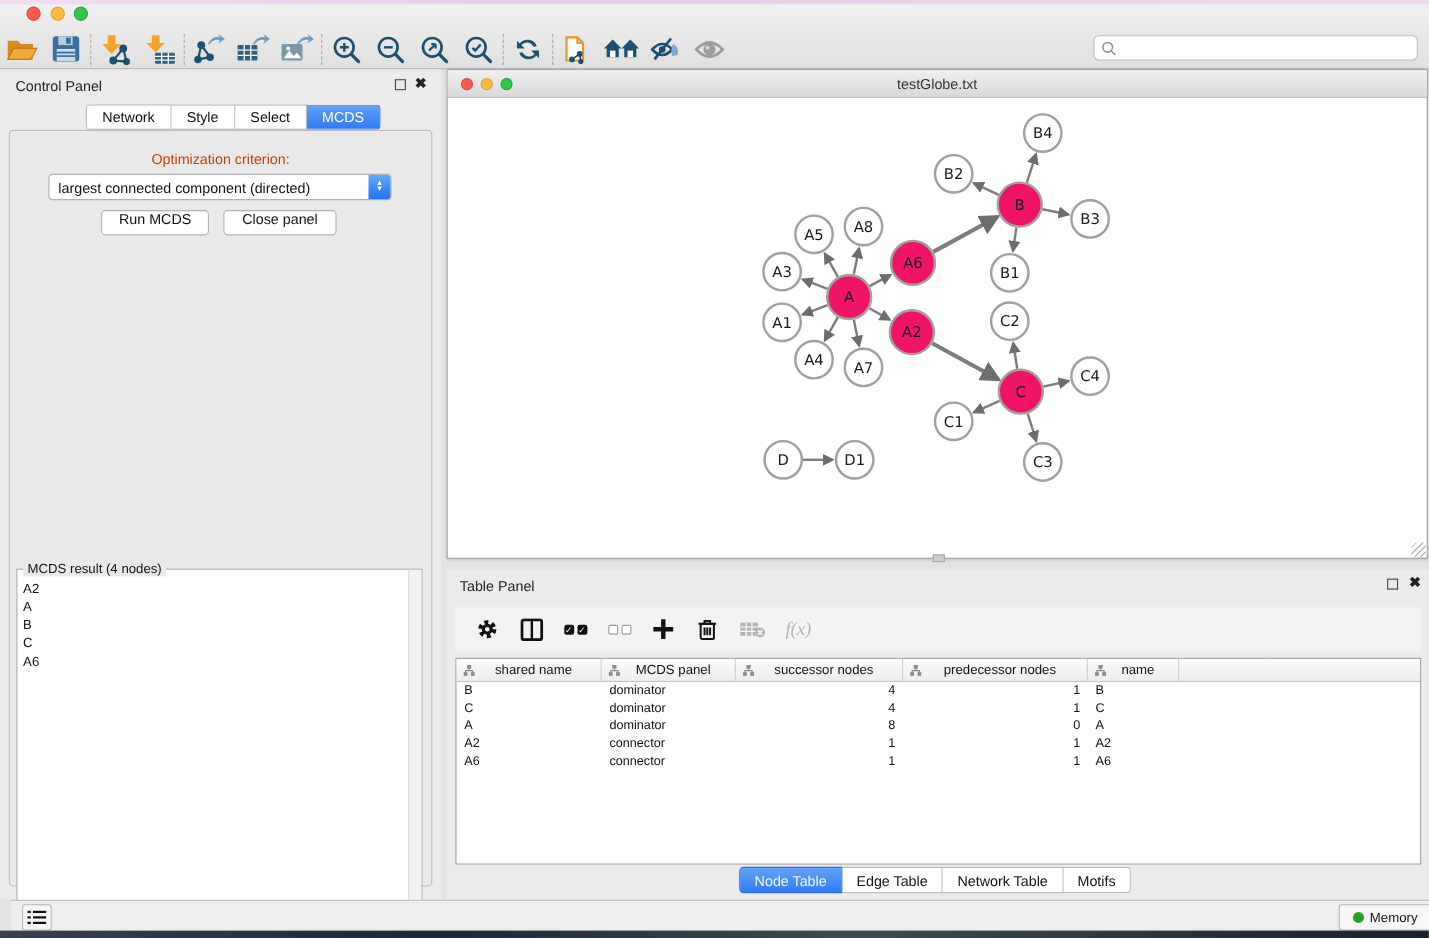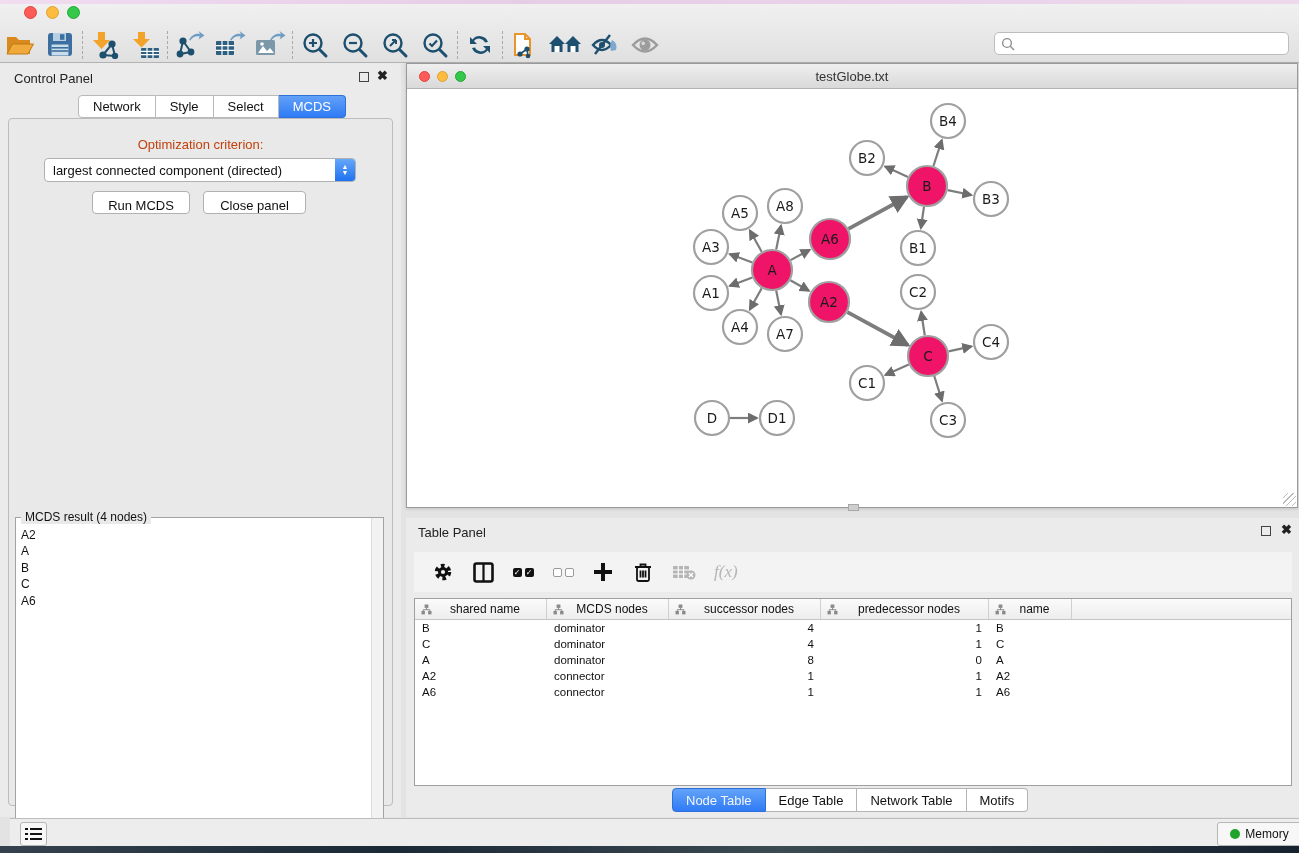--- a/index.html
+++ b/index.html
@@ -47,21 +47,21 @@
   .cp-content { position:absolute; left:8px; top:55px; width:385px; height:688px;
                 border:1px solid #bcbcbc; border-radius:4px; background:#e9e9e9; }
   .opt-label { position:absolute; left:0; width:100%; top:18px; text-align:center; font-size:13px; color:#c2410c; }
   .dropdown { position:absolute; left:35px; top:39px; width:312px; height:24px; background:#fff;
               border:1px solid #b1b1b1; border-radius:4px; display:flex; align-items:center; }
   .dropdown .dd-text { flex:1; font-size:13px; color:#111; padding-left:8px; white-space:nowrap; }
   .dd-stepper { width:20px; height:22px; border-radius:0 3px 3px 0; background:linear-gradient(#66a7f9,#2072f0);
                 display:flex; flex-direction:column; align-items:center; justify-content:center; color:#fff; }
   .dd-stepper span { font-size:7px; line-height:6px; }
   .btn { position:absolute; height:23px; background:#fff; border:1px solid #b1b1b1; border-radius:4px;
-         font-size:13px; color:#111; display:flex; align-items:flex-end; justify-content:center; }
+         font-size:13px; color:#111; display:flex; align-items:flex-start; justify-content:center; }
 
   .group-box { position:absolute; left:6px; top:398px; width:369px; height:339px; border:1px solid #a3a3a3; }
   .group-label { position:absolute; left:5px; top:-8px; background:#e9e9e9; padding:0 4px; font-size:12px; color:#111; }
   .result-list { position:absolute; left:0; top:0; width:100%; height:100%; background:#fff; display:flex; }
   .result-items { flex:1; padding:9px 0 0 5px; font-size:12px; color:#111; line-height:16.4px; }
   .result-scroll { width:12px; background:#f2f2f2; border-left:1px solid #ddd; }
 
   
   .net-window { position:absolute; left:406px; top:63px; width:892px; height:445px; background:#fff;
                 border:1px solid #9a9a9a; box-shadow:0 1px 3px rgba(0,0,0,.15); }
@@ -512,21 +512,21 @@
             </svg>
             <span class="hlabel">shared name</span>
           </div>
           <div class="dt-hcell" style="width: 122px;">
             <svg width="11" height="11" viewBox="0 0 11 11">
               <rect x="3.6" y="0.5" width="3.8" height="3.4" fill="#8a8a8a"></rect>
               <rect x="0.5" y="7" width="3.4" height="3.4" fill="#8a8a8a"></rect>
               <rect x="7.1" y="7" width="3.4" height="3.4" fill="#8a8a8a"></rect>
               <path d="M5.5 3.9 V5.7 M2.2 7 V5.7 H8.8 V7" stroke="#8a8a8a" fill="none"></path>
             </svg>
-            <span class="hlabel">MCDS nodes</span>
+            <span class="hlabel">MCDS panel</span>
           </div>
           <div class="dt-hcell" style="width: 152px;">
             <svg width="11" height="11" viewBox="0 0 11 11">
               <rect x="3.6" y="0.5" width="3.8" height="3.4" fill="#8a8a8a"></rect>
               <rect x="0.5" y="7" width="3.4" height="3.4" fill="#8a8a8a"></rect>
               <rect x="7.1" y="7" width="3.4" height="3.4" fill="#8a8a8a"></rect>
               <path d="M5.5 3.9 V5.7 M2.2 7 V5.7 H8.8 V7" stroke="#8a8a8a" fill="none"></path>
             </svg>
             <span class="hlabel">successor nodes</span>
           </div>

